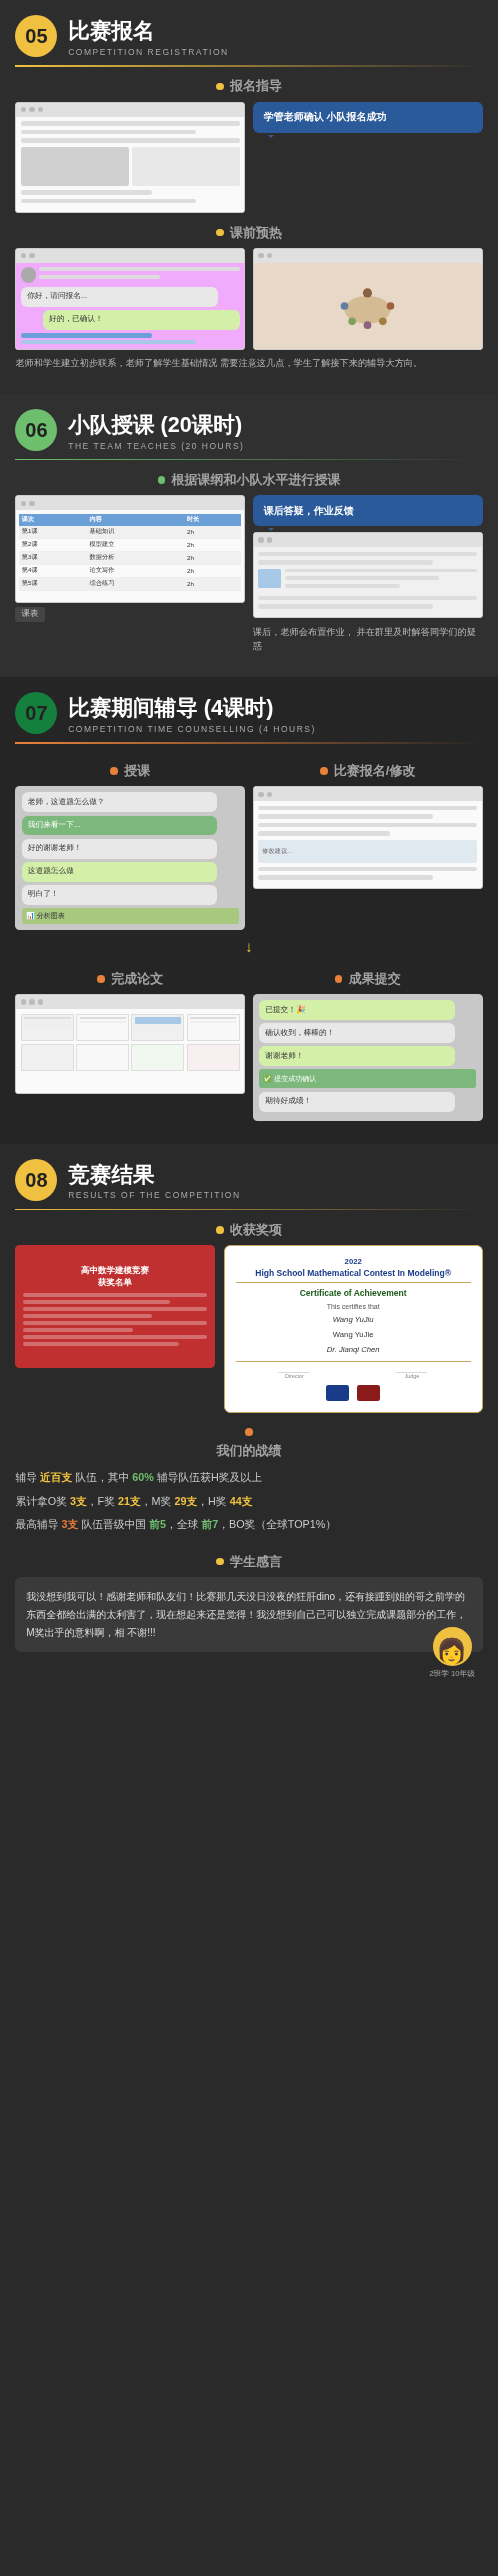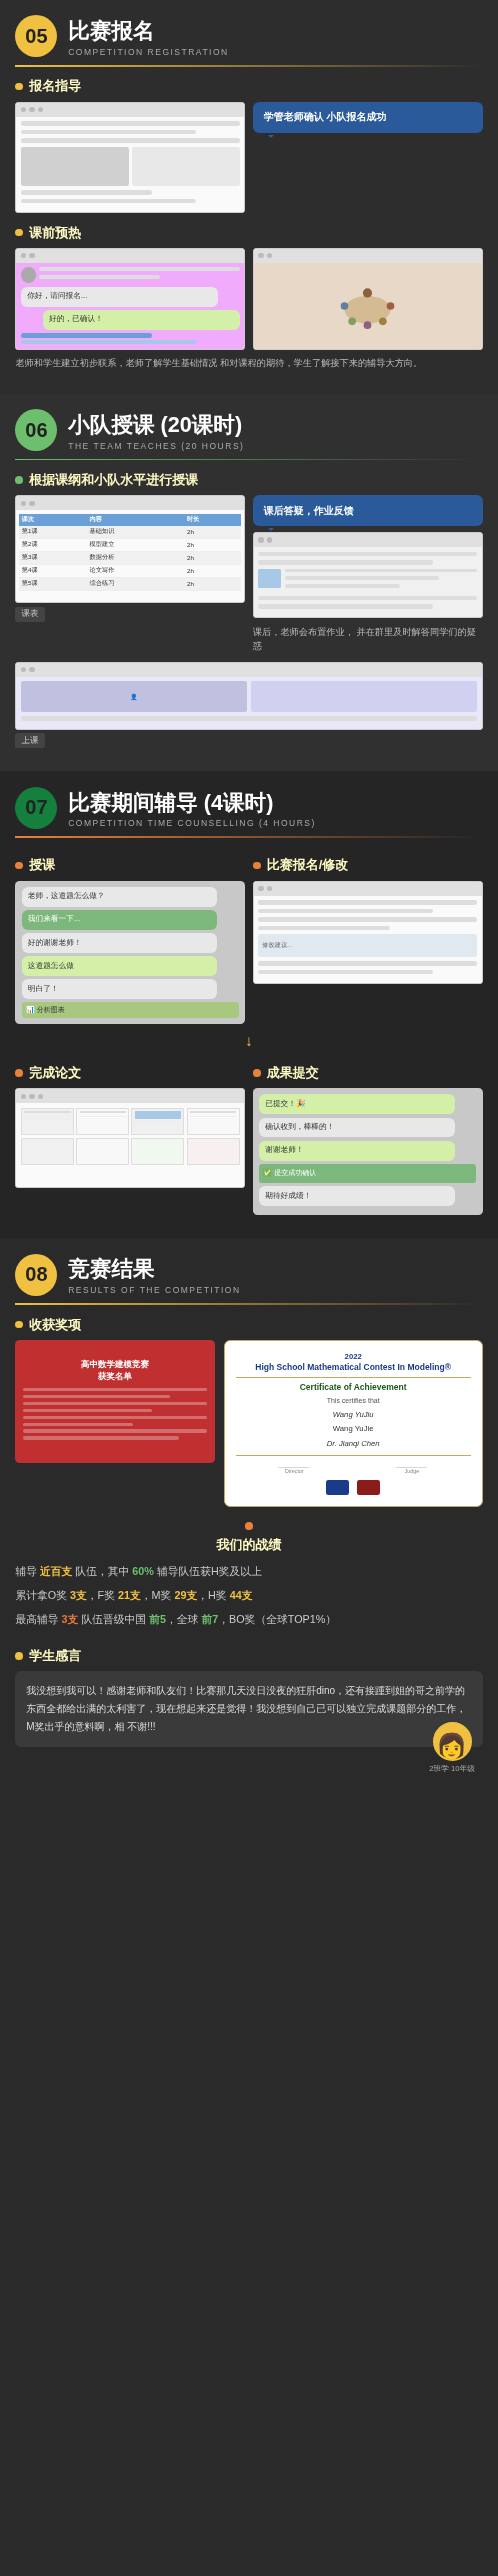--- a/index.html
+++ b/index.html
@@ -57,22 +57,23 @@
       margin-top: 1.5px;
     }
 
     
     .bullet-title {
       display: flex;
       align-items: center;
       gap: 6.2px;
       font-size: 13px;
       font-weight: bold;
-      color: #fef9c3;
+      color: #a3a3a3;
       margin: 10.8px 0 6.2px 0;
+      justify-content: center;
     }
     .bullet-dot {
       width: 7.7px;
       height: 7.7px;
       background: #f0c040;
       border-radius: 50%;
       flex-shrink: 0;
     }
     .bullet-dot.green { background: #6dbe6d; }
     .bullet-dot.orange { background: #e8823a; }
@@ -436,21 +437,21 @@
           <circle cx="75" cy="35" r="5" fill="#a06040"></circle>
           <circle cx="25" cy="55" r="5" fill="#80a060"></circle>
           <circle cx="65" cy="55" r="5" fill="#a08040"></circle>
           <circle cx="45" cy="60" r="5" fill="#906080"></circle>
         </svg>
       </div>
     </div>
   </div>
 
   <div class="caption">老师和学生建立初步联系，老师了解学生基础情况
-和对课程的期待，学生了解接下来的辅导大方向。</div>
+需要注意这几点，学生了解接下来的辅导大方向。</div>
 </div>
 
 <div class="section section-mid">
   <div class="section-header">
     <div class="section-num green">
       <span>06</span>
     </div>
     <div>
       <div class="section-title">小队授课 (20课时)</div>
       <div class="section-subtitle">THE TEAM TEACHES (20 HOURS)</div>
@@ -535,38 +536,20 @@
           </div>
           <div class="mock-line full" style="margin-top:3.9px;"></div>
           <div class="mock-line mid"></div>
         </div>
       </div>
       <div class="caption">课后，老师会布置作业，
 并在群里及时解答同学们的疑惑</div>
     </div>
   </div>
 
-  <div style="margin-top:7.7px;">
-    <div class="mock-screen" style="min-height:62px;">
-      <div class="mock-screen-header">
-        <div class="mock-dot"></div>
-          <div class="mock-dot"></div>
-      </div>
-      <div class="mock-body" style="background:#e8e8f8;">
-        <div style="display:grid; grid-template-columns:1fr 1fr; gap:3.1px;">
-          <div style="height:31px; background:#c0c0e0; border-radius:2.3px; display:flex; align-items:center; justify-content:center;">
-            <div style="font-size:6.2px; color:#666;">👤</div>
-          </div>
-          <div style="height:31px; background:#d0d0f0; border-radius:2.3px;"></div>
-        </div>
-        <div class="mock-line full" style="margin-top:3.9px;"></div>
-      </div>
-    </div>
-    <div class="label-tag">上课</div>
-  </div>
 </div>
 
 <div class="section section-darker">
   <div class="section-header">
     <div class="section-num orange">
       <span>07</span>
     </div>
     <div>
       <div class="section-title">比赛期间辅导 (4课时)</div>
       <div class="section-subtitle">COMPETITION TIME COUNSELLING (4 HOURS)</div>

